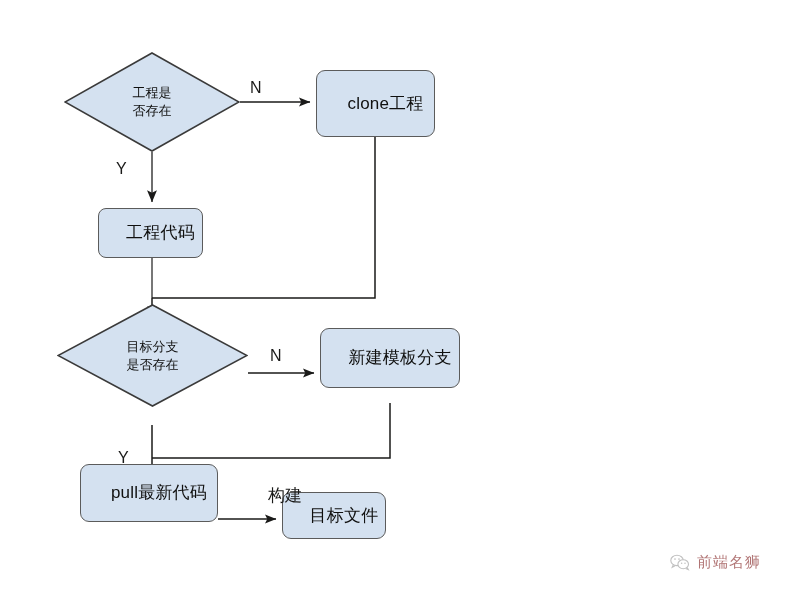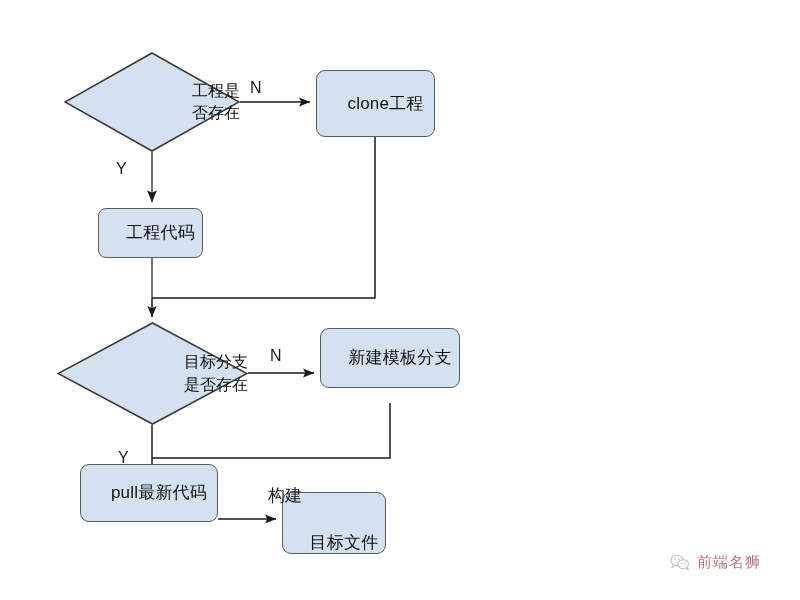--- a/index.html
+++ b/index.html
@@ -40,23 +40,22 @@
     border: 1.4px solid #5b5b5b;
     border-radius: 9px;
     font-size: 17px;
     line-height: 1.25;
     letter-spacing: 0.2px;
     padding-left: 20px;
   }
   .node.diamond {
     background: transparent;
     border: none;
-    font-size: 16px;
+    font-size: 13px;
     line-height: 1.38;
-    justify-content: flex-end;
   }
   .diamond-shape {
     position: absolute;
     left: 0;
     top: 0;
     width: 100%;
     height: 100%;
     z-index: -1;
   }
   .diamond-label {
@@ -129,37 +128,37 @@
   </div>
 
   <div class="node box" style="left:316px; top:70px; width:119px; height:67px;">
     <span>clone工程</span>
   </div>
 
   <div class="node box" style="left:98px; top:208px; width:105px; height:50px;border-radius:8px;">
     <span>工程代码</span>
   </div>
 
-  <div class="node diamond" style="left:57px; top:322px; width:191px; height:103px;">
+  <div class="node diamond" style="left:57px; top:304px; width:191px; height:103px;">
     <svg class="diamond-shape" viewBox="0 0 191 103" preserveAspectRatio="none">
       <polygon points="95.5,1 190,51.5 95.5,102 1,51.5" fill="#d4e1f0" stroke="#3a3a3a" stroke-width="1.6"></polygon>
     </svg>
     <span class="diamond-label">目标分支
 是否存在</span>
   </div>
 
   <div class="node box" style="left:320px; top:328px; width:140px; height:60px;">
     <span>新建模板分支</span>
   </div>
 
   <div class="node box" style="left:80px; top:464px; width:138px; height:58px;">
     <span>pull最新代码</span>
   </div>
 
-  <div class="node box" style="left:282px; top:492px; width:104px; height:62px;align-items:flex-end;">
+  <div class="node box" style="left:282px; top:492px; width:104px; height:47px;">
     <span>目标文件</span>
   </div>
 
   <span class="edge-label" style="left:250px; top:80px;">N</span>
 
   <span class="edge-label" style="left:116px; top:161px;">Y</span>
 
   <span class="edge-label" style="left:270px; top:348px;">N</span>
 
   <span class="edge-label" style="left:118px; top:450px;">Y</span>

